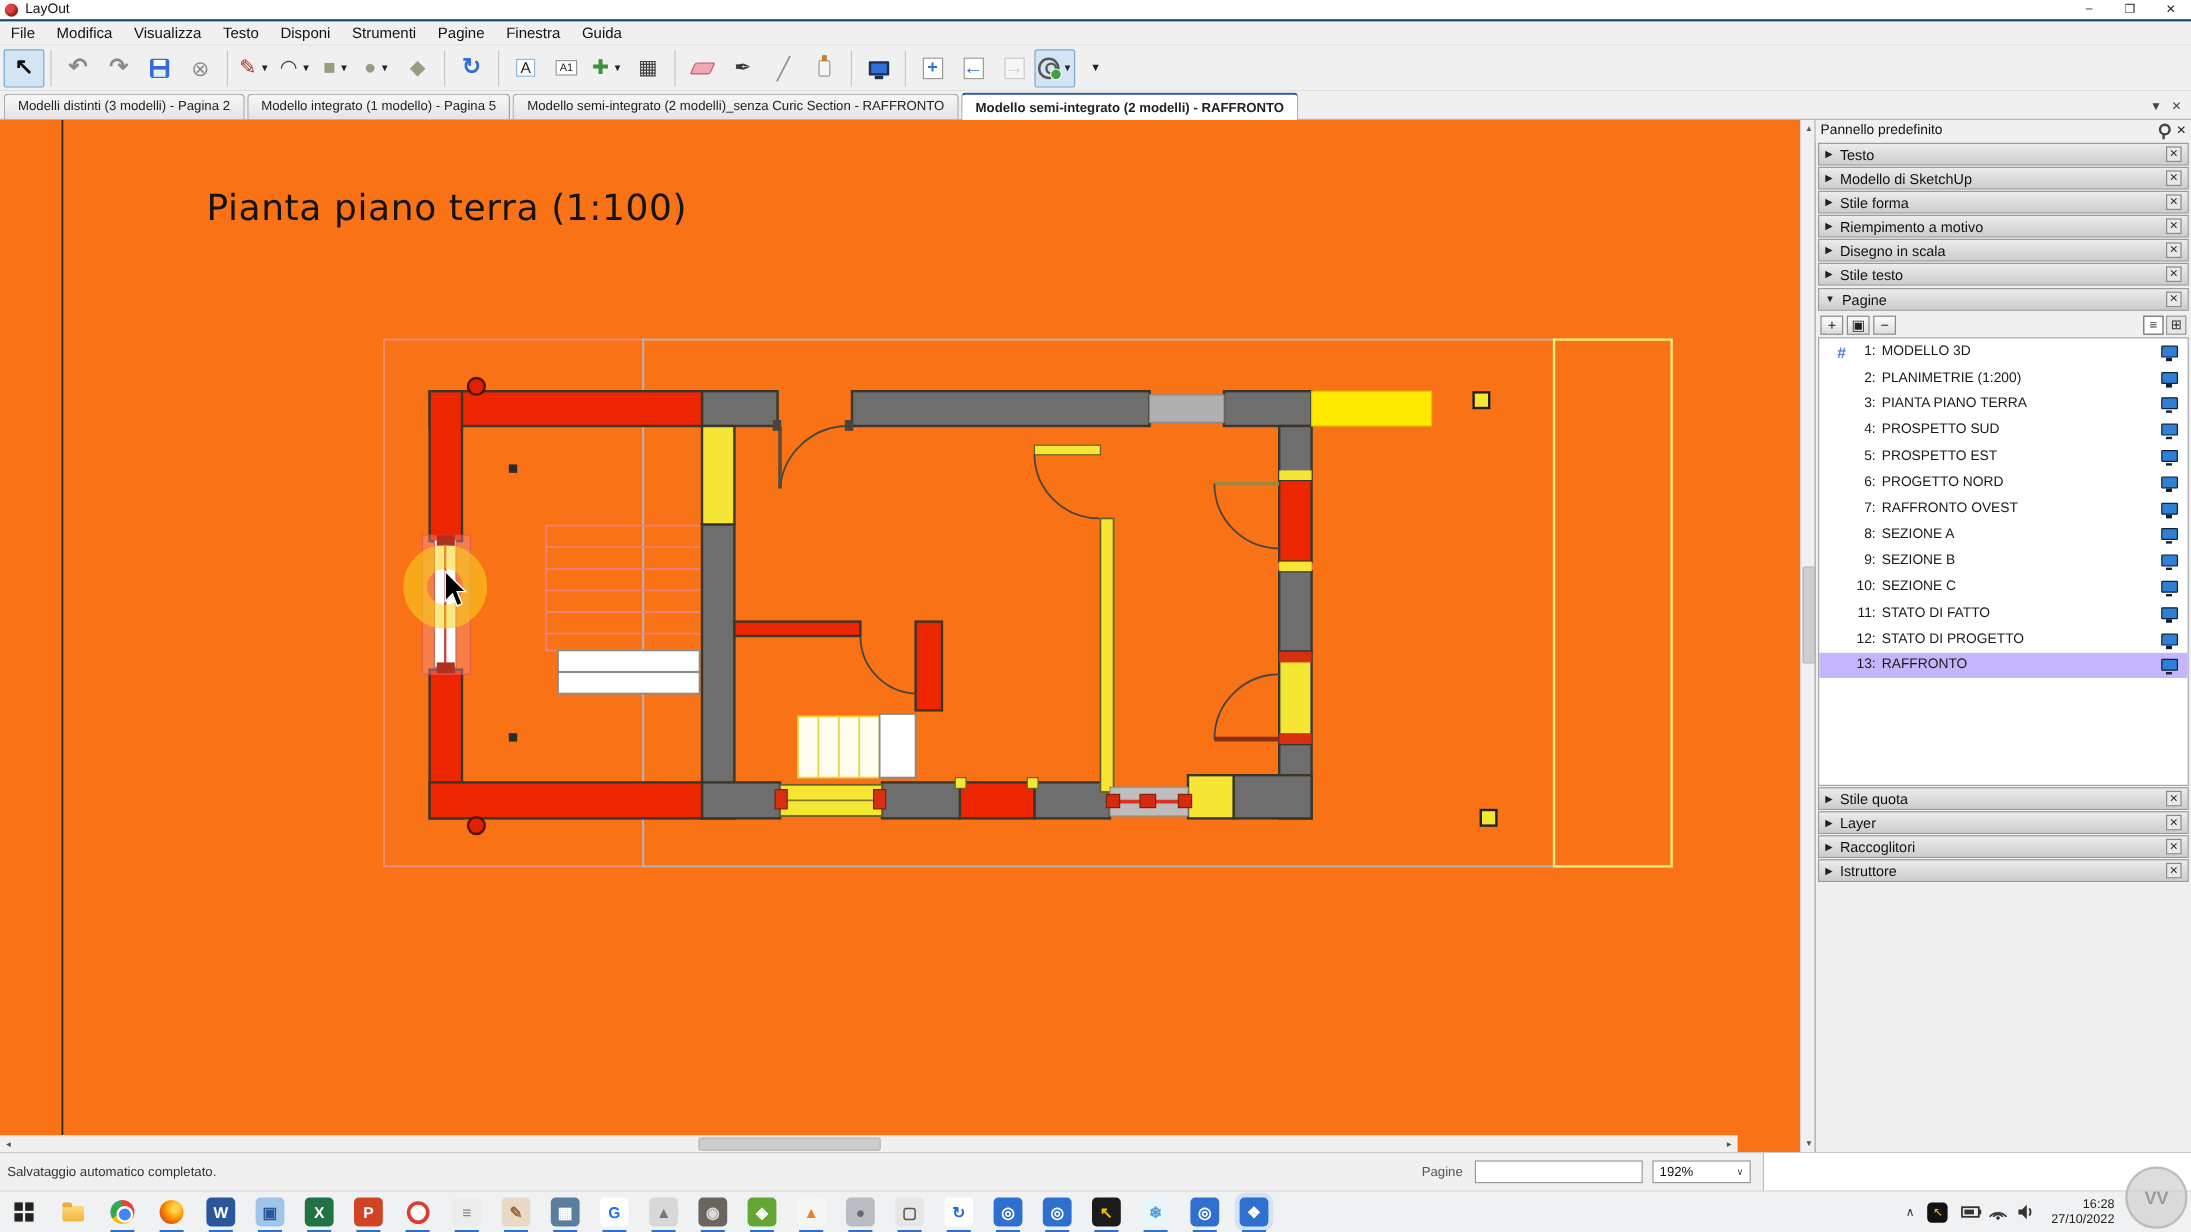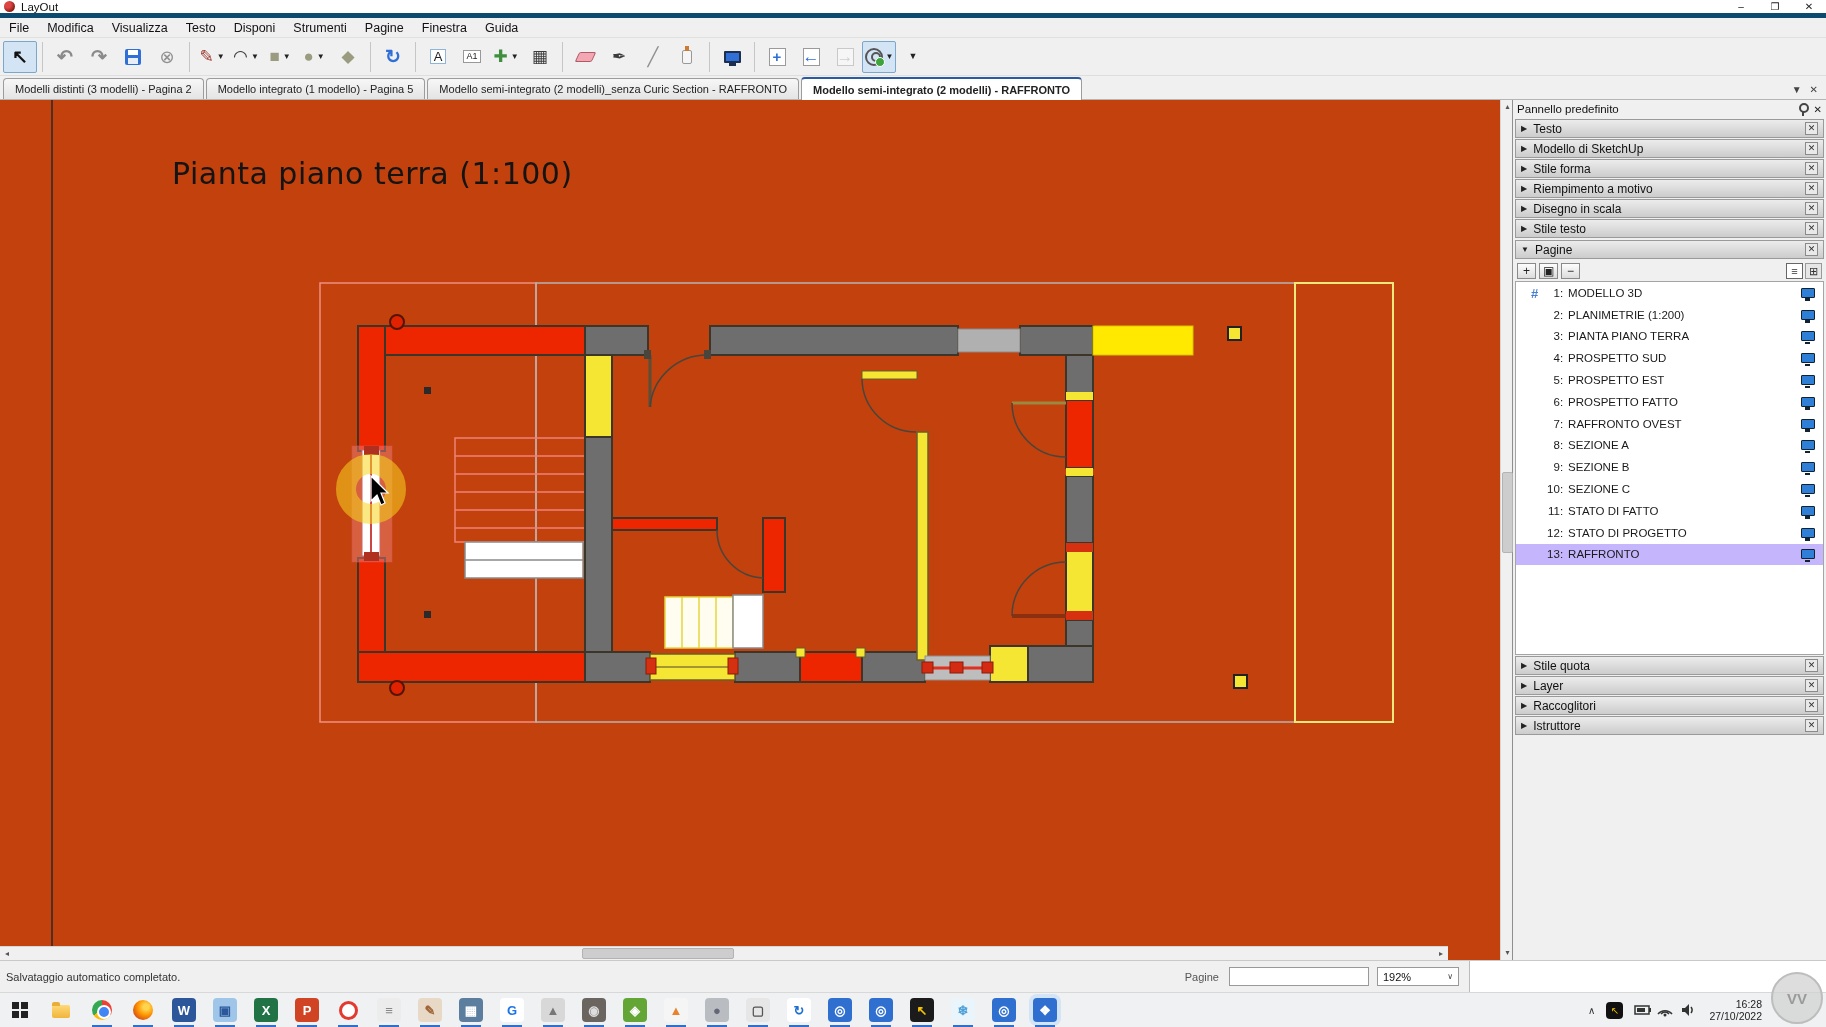--- a/index.html
+++ b/index.html
@@ -1,21 +1,21 @@
 <!DOCTYPE html>
 <html><head>
 <meta charset="utf-8">
 <style>
   * { margin:0; padding:0; box-sizing:border-box; }
   html,body { width:1826px; height:1027px; overflow:hidden; background:#fff;
               font-family:"Liberation Sans", sans-serif; }
   #app { position:relative; width:1826px; height:1027px; background:#f0f0f0; }
 
   
-  #titlebar { height:18px; background:#fff; display:flex; align-items:center; font-size:11.5px; color:#111; border-bottom:5px solid #0c4a6e;}
+  #titlebar { height:18px; background:#fff; display:flex; align-items:center; font-size:11.5px; color:#111; border-bottom:2px solid #0c4a6e;}
   #appicon { width:11px; height:11px; border-radius:50%; background:radial-gradient(circle at 35% 35%, #d44 30%, #8a1f12 70%); margin:0 6px 0 4px; }
   #winctl { margin-left:auto; display:flex; }
   .wbtn { width:34px; text-align:center; font-size:10px; color:#222; cursor:default; }
 
   
   #menubar { height:20px; background:#f0f0f0; display:flex; align-items:center; font-size:12.5px; color:#111; border-bottom:1px solid #e0e0e0; }
   .menu-item { padding:2px 9px; }
 
   
   #toolbar { height:38px; background:#f0f0f0; display:flex; align-items:center; padding-left:3px; border-bottom:1px solid #dedede; }
@@ -54,21 +54,21 @@
 
   
   #tabbar { height:24px; background:#f0f0f0; display:flex; align-items:flex-end; padding-left:3px; border-bottom:1px solid #b5b5b5; }
   .tab { height:21px; display:flex; align-items:center; padding:0 11px; font-size:11px; color:#222; background:linear-gradient(#f7f7f7,#e4e4e4); border:1px solid #9c9c9c; border-bottom:none; border-radius:4px 4px 0 0; margin-right:2px; white-space:nowrap; }
   .tab.active { background:#fff; font-weight:bold; border-top:2px solid #2b5aa0; height:23px; margin-bottom:-1px; }
   #tab-actions { margin-left:auto; display:flex; align-items:center; gap:8px; padding:0 8px 4px 0; color:#444; }
   #tab-actions span { font-size:10px; }
 
   
   #main { display:flex; height:860px; }
-  #canvas { position:relative; width:1740px; height:860px; background:#c2410c; overflow:hidden; }
+  #canvas { position:relative; width:1740px; height:860px; background:#f97316; overflow:hidden; }
   #plan-svg { position:absolute; left:0; top:0; }
   #drawing-title { position:absolute; left:172px; top:56px; font-size:30px; color:#141414; font-family:"DejaVu Sans", sans-serif; letter-spacing:.5px; }
   #hscroll { position:absolute; left:0; bottom:0; width:1448px; height:14px; background:#f0f0f0; border-top:1px solid #d6d6d6; }
   .harrow { position:absolute; top:0; width:14px; height:13px; font-size:8px; color:#555; text-align:center; line-height:13px; }
   #hthumb { position:absolute; left:582px; top:1px; width:152px; height:11px; background:#cdcdcd; border:1px solid #b3b3b3; border-radius:2px; }
   #vscroll { width:14px; height:860px; background:#f0f0f0; border-left:1px solid #d6d6d6; position:relative; }
   .varrow { position:absolute; left:0; width:13px; height:14px; font-size:8px; color:#555; text-align:center; line-height:14px; }
   #vthumb { position:absolute; left:1px; top:372px; width:11px; height:81px; background:#cdcdcd; border:1px solid #b3b3b3; border-radius:2px; }
 
   
@@ -477,21 +477,21 @@
             <span class="plabel">PROSPETTO SUD</span>
             <span class="mon-s"></span>
           </div>
           <div class="prow">
             <span class="pnum">5:</span>
             <span class="plabel">PROSPETTO EST</span>
             <span class="mon-s"></span>
           </div>
           <div class="prow">
             <span class="pnum">6:</span>
-            <span class="plabel">PROSPETTO FATTO</span>
+            <span class="plabel">PROGETTO NORD</span>
             <span class="mon-s"></span>
           </div>
           <div class="prow">
             <span class="pnum">7:</span>
             <span class="plabel">RAFFRONTO OVEST</span>
             <span class="mon-s"></span>
           </div>
           <div class="prow">
             <span class="pnum">8:</span>
             <span class="plabel">SEZIONE A</span>

